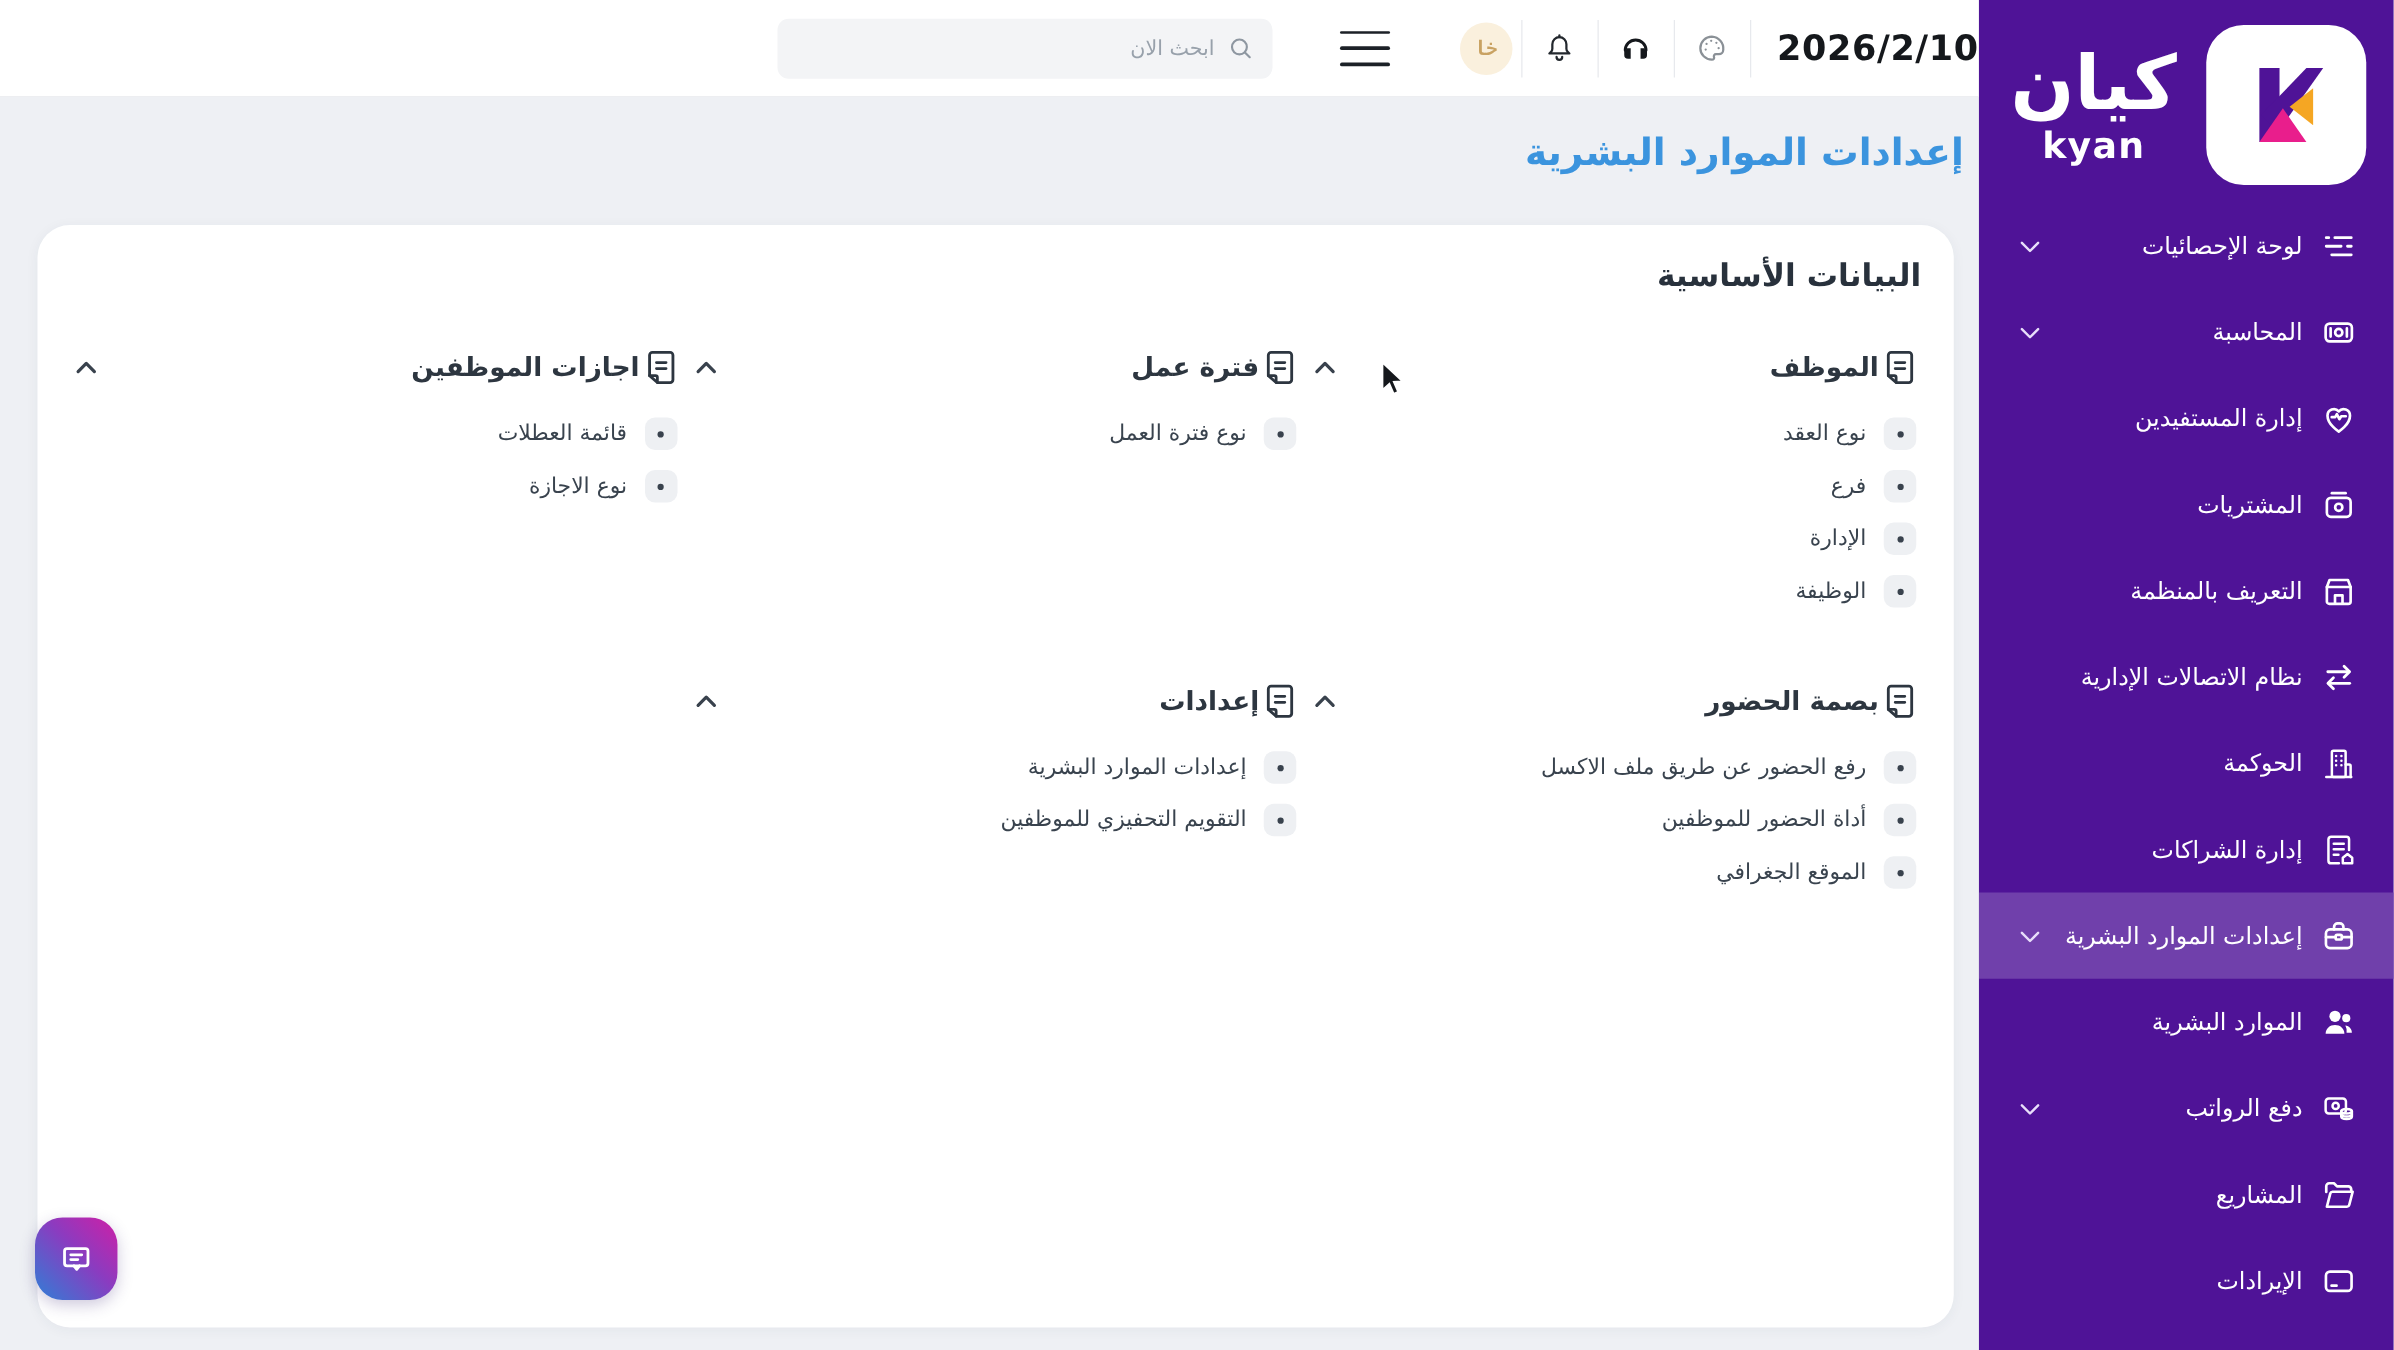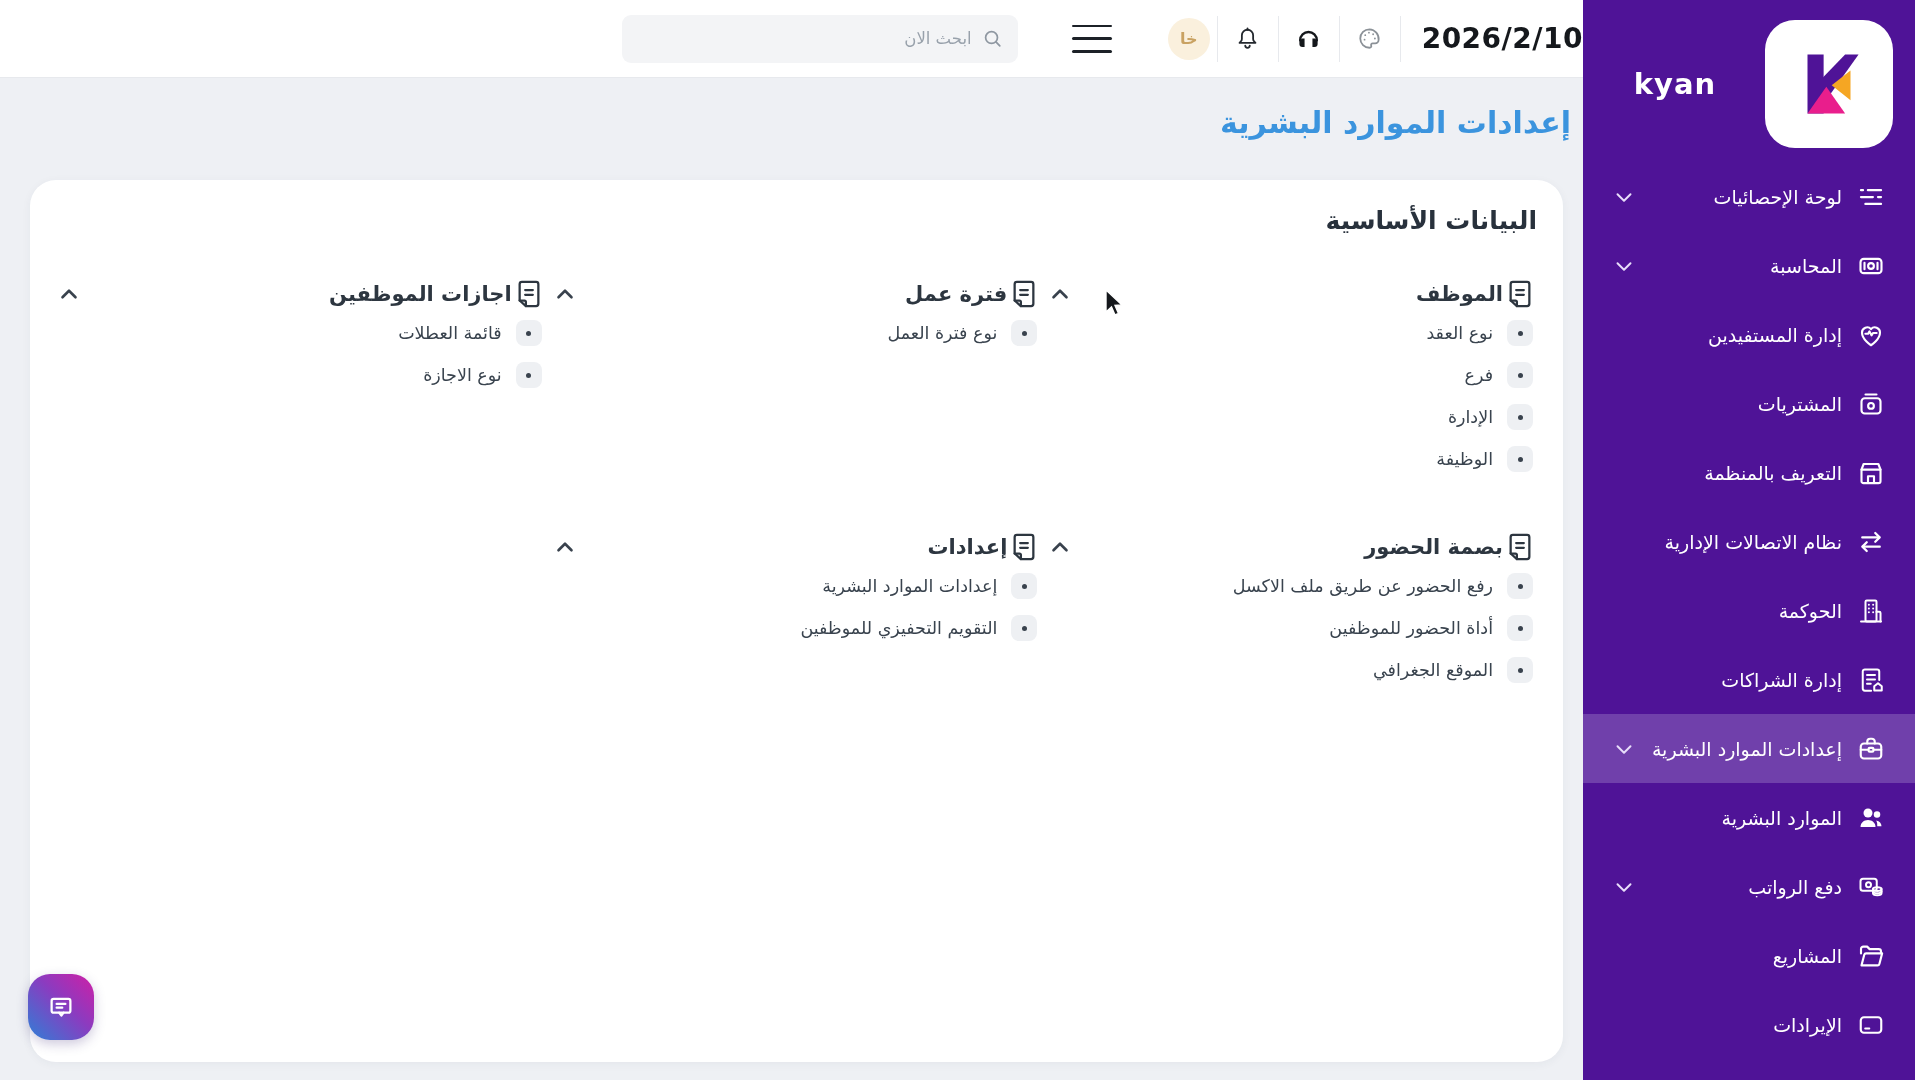--- a/index.html
+++ b/index.html
@@ -18,21 +18,21 @@
   .nav-item { height:69px; display:flex; align-items:center; padding:0 29px 0 28px; gap:14px; cursor:pointer; }
   .nav-item.active { background:#7040ab; }
   .nav-item .nico { width:30px; height:30px; flex:0 0 30px; color:#fff; }
   .nav-item .nlabel { font-size:19px; font-weight:500; white-space:nowrap; }
   .nav-item .nchev { margin-inline-start:auto; width:26px; height:26px; color:#e8defa; }
 
   
   .main { flex:1; display:flex; flex-direction:column; min-width:0; }
   .topbar { height:78px; background:#fff; border-bottom:1px solid #e7e9ed; display:flex; align-items:center; flex:0 0 78px; }
   .tb-left { display:flex; align-items:center; direction:ltr; padding-left:20px; gap:0; }
-  .avatar { width:42px; height:42px; border-radius:50%; background:#faf0dd; color:#c9a262; font-size:16px; font-weight:700; display:flex; align-items:center; justify-content:center; }
+  .avatar { width:42px; height:42px; border-radius:50%; background:#faf0dd; color:#c9a262; font-size:16px; font-weight:700; display:flex; align-items:center; justify-content:center;font-family:Liberation Mono, monospace; }
   .tb-ico { width:46px; display:flex; justify-content:center; align-items:center; cursor:pointer; }
   .tb-ico svg { width:27px; height:27px; }
   .tb-div { width:1px; height:46px; background:#e7e9ed; margin:0 7px; }
   .tb-date { font-size:28px; font-weight:800; color:#15181c; margin-left:14px; direction:ltr; letter-spacing:.5px; }
   .tb-right { margin-inline-start:auto; display:flex; align-items:center; direction:ltr; padding-right:36px; gap:54px; }
   .searchbox { position:relative; width:396px; height:48px; }
   .searchbox input { width:100%; height:100%; border:0; outline:none; background:#f3f4f6; border-radius:9px; direction:rtl; text-align:right; padding:0 46px 0 16px; font-size:16.5px; color:#3a434e; font-family:inherit; }
   .searchbox input::placeholder { color:#98a1ab; }
   .searchbox .mag { position:absolute; right:14px; top:12px; width:23px; height:23px; color:#8e97a1; }
   .burger { width:40px; height:28px; display:flex; flex-direction:column; justify-content:space-between; cursor:pointer; }
@@ -40,21 +40,21 @@
 
   .content { flex:1; position:relative; background:#eef0f4; }
   .page-title { text-align:right; color:#3b94de; font-size:30px; font-weight:700; margin:27px 12px 0 0; }
   .card { position:absolute; top:102px; right:20px; left:30px; bottom:18px; background:#fff; border-radius:26px; box-shadow:0 2px 10px rgba(40,50,70,.05); padding:26px 26px 26px 20px; }
   .card-header { text-align:right; font-size:25px; font-weight:700; color:#28313c; }
   .sections { display:grid; grid-template-columns:repeat(3,1fr); row-gap:58px; margin-top:42px; }
   .sec-head { display:flex; align-items:center; }
   .sec-head .dico { width:34px; height:34px; color:#2d3640; flex:0 0 34px; }
   .sec-title { font-size:21px; font-weight:600; color:#2d3640; white-space:nowrap; }
   .sec-chev { margin-inline-start:auto; margin-left:6px; width:26px; height:26px; color:#39424d; cursor:pointer; flex:0 0 26px; }
-  .sec-items { margin-top:9px; display:flex; flex-direction:column; gap:16px; padding-right:4px; }
+  .sec-items { margin-top:23px; display:flex; flex-direction:column; gap:16px; padding-right:4px; }
   .sec-item { display:flex; align-items:center; gap:14px; cursor:pointer; }
   .pill { width:26px; height:26px; border-radius:8px; background:#eef0f3; display:flex; align-items:center; justify-content:center; flex:0 0 26px; }
   .pill i { width:5px; height:5px; border-radius:50%; background:#39424d; }
   .item-label { font-size:17.5px; color:#39434e; white-space:nowrap; }
 
   .chat-fab { position:absolute; left:28px; bottom:40px; width:66px; height:66px; border-radius:22px; background:linear-gradient(45deg,#2f7fd6 0%,#8a3cc0 55%,#cf1fa6 100%); display:flex; align-items:center; justify-content:center; cursor:pointer; box-shadow:0 4px 12px rgba(60,40,120,.25); }
   .chat-fab svg { width:30px; height:30px; color:#fff; }
   .cursor { position:absolute; left:1100px; top:288px; width:26px; height:32px; pointer-events:none; z-index:50; }
 </style>
 </head>
@@ -214,20 +214,21 @@
     <div class="brand">
       <div class="brand-badge">
         <svg width="86" height="86" viewBox="0 0 64 64">
           <polygon points="16,10 28,10 28,54 16,54" fill="#4f1397"></polygon>
           <polygon points="54,10 44,10 17,38 27,48" fill="#4f1397"></polygon>
           <polygon points="48,22 48,44 34,33" fill="#f5a623"></polygon>
           <polygon points="30,34 44,54 16,54" fill="#e91e8c"></polygon>
         </svg>
       </div>
       <div class="brand-words">
+        <div class="brand-ar">كيان</div>
         <div class="brand-en">kyan</div>
       </div>
     </div>
 
     <nav class="nav">
       <div class="nav-item">
         <svg class="nico">
             <use href="#i-stats"></use>
           </svg>
         <span class="nlabel">لوحة الإحصائيات</span>

